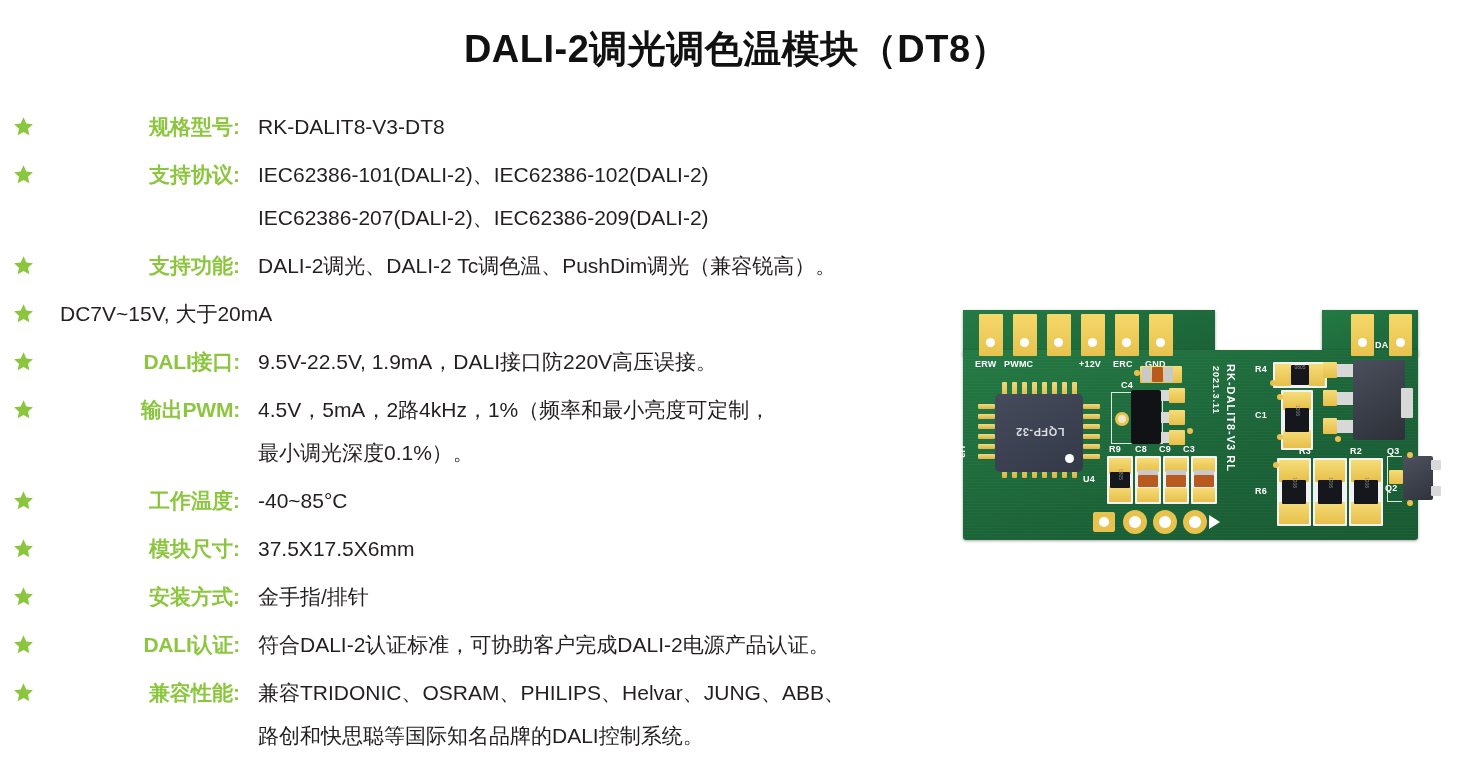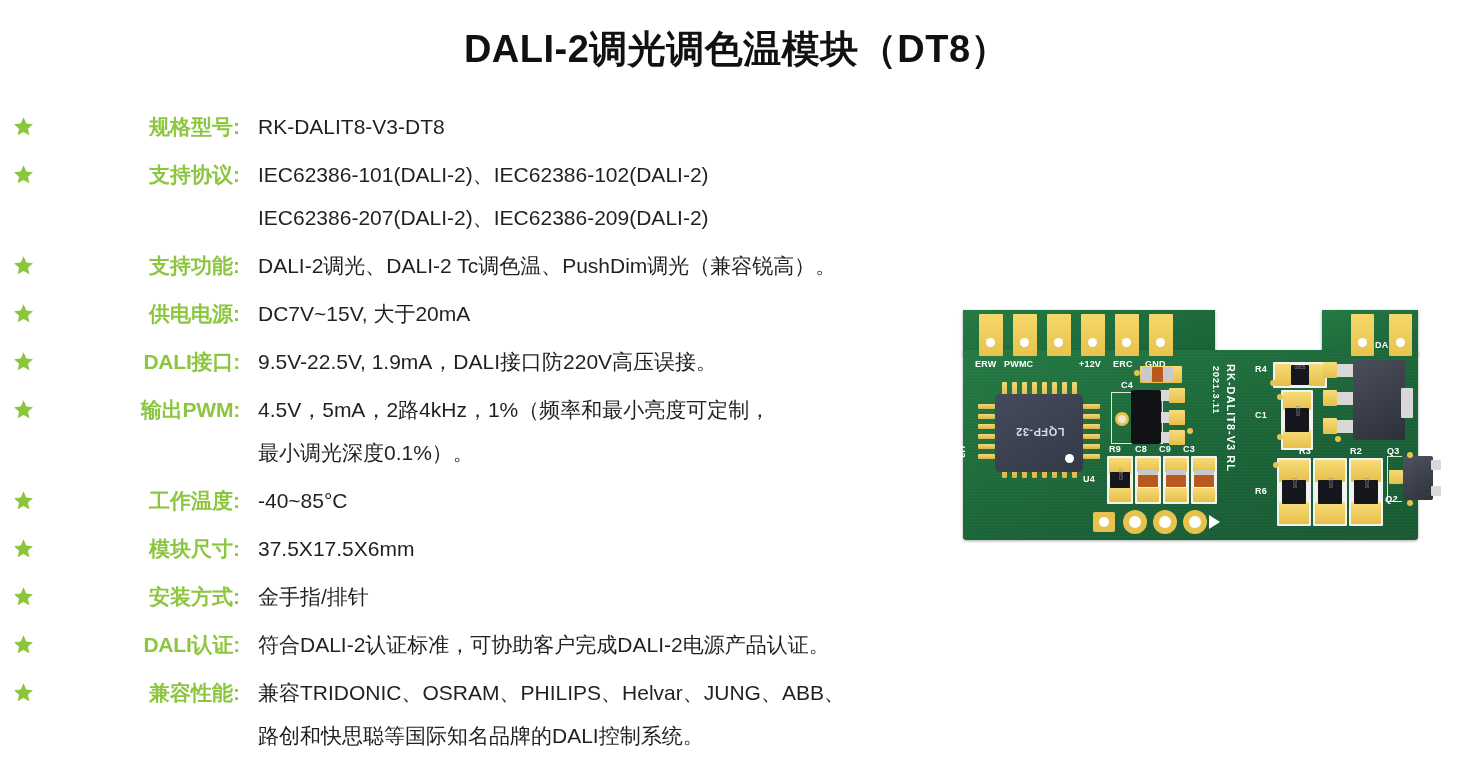--- a/index.html
+++ b/index.html
@@ -187,21 +187,20 @@
     <div class="value-cell">DALI-2调光、DALI-2 Tc调色温、PushDim调光（兼容锐高）。</div>
   </div>
   <div class="gap-sm"></div>
 
   <div class="spec-row">
     <div class="star-cell">
       <svg class="star" viewBox="0 0 24 24">
         <polygon points="12,1.5 15.2,8.6 22.8,9.4 17.1,14.5 18.7,22 12,18.2 5.3,22 6.9,14.5 1.2,9.4 8.8,8.6" fill="#8cc63f"></polygon>
       </svg>
     </div>
-    <div class="label-cell">供电电源:</div>
     <div class="value-cell">DC7V~15V, 大于20mA</div>
   </div>
   <div class="gap-sm"></div>
 
   <div class="spec-row">
     <div class="star-cell">
       <svg class="star" viewBox="0 0 24 24">
         <polygon points="12,1.5 15.2,8.6 22.8,9.4 17.1,14.5 18.7,22 12,18.2 5.3,22 6.9,14.5 1.2,9.4 8.8,8.6" fill="#8cc63f"></polygon>
       </svg>
     </div>
@@ -483,15 +482,15 @@
       <span>1206</span>
     </div>
 
   <div class="silk-box" style="left:432px;top:150px;width:14px;height:44px;border-right:none;"></div>
   <div class="smd-pad" style="left:434px;top:164px;width:14px;height:14px;"></div>
   <div class="sot-body" style="left:448px;top:150px;width:30px;height:44px;background:linear-gradient(150deg,#4d525e,#2f333c);"></div>
   <div class="sot-lead" style="left:476px;top:154px;width:10px;height:10px;"></div>
   <div class="sot-lead" style="left:476px;top:180px;width:10px;height:10px;"></div>
   <div class="via" style="left:452px;top:146px;"></div>
   <div class="via" style="left:452px;top:194px;"></div>
-  <div class="silk" style="left:430px;top:188px;font-style:italic;">Q2</div>
+  <div class="silk" style="left:430px;top:177px;">Q2</div>
 
 </div>
 
 </body></html>

